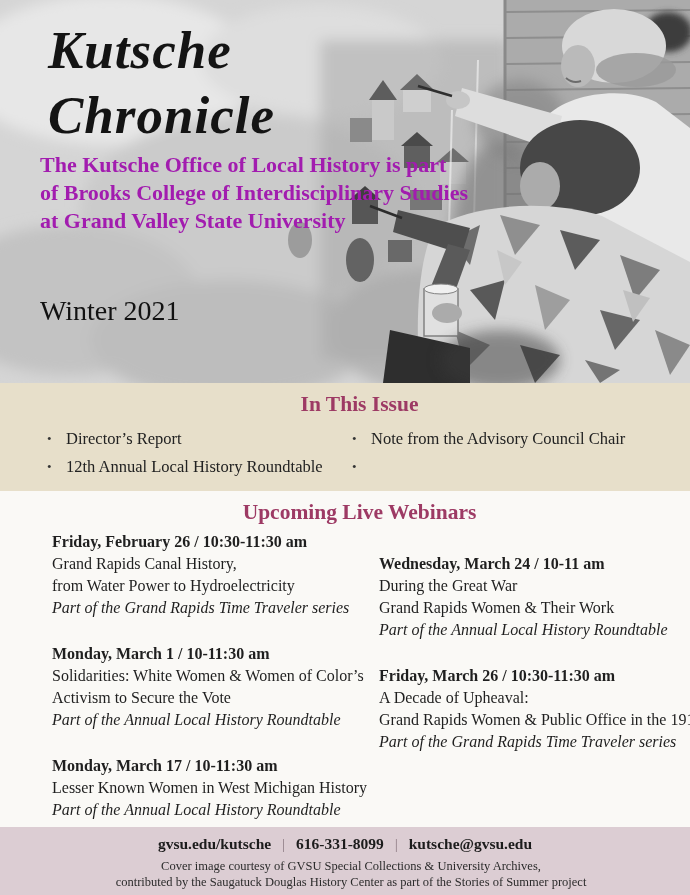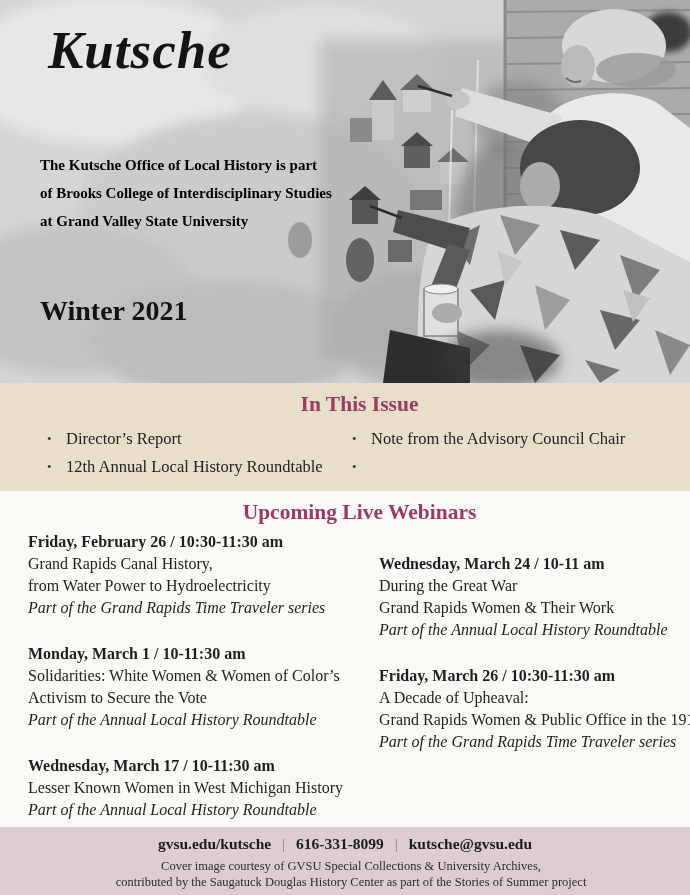--- a/index.html
+++ b/index.html
@@ -12,26 +12,26 @@
   .photo-section { position:absolute; top:0; left:0; width:690px; height:383px; }
   .photo-section svg { display:block; width:690px; height:383px; }
 
   .masthead { position:absolute; left:48px; top:18px;font-style:italic; }
   .masthead .title-line {
     font-size:53px; font-weight:bold; color:#141414;
     line-height:65px; letter-spacing:1px; white-space:nowrap;
   }
   .subtitle { position:absolute; left:40px; top:151px; }
   .subtitle .sub-line {
-    font-size:15px; font-weight:bold; color:#000000;
+    font-size:22px; font-weight:bold; color:#a21caf;
     line-height:28px; white-space:nowrap;
   }
   .issue-date {
     position:absolute; left:40px; top:295px;
-    font-size:28px; font-weight:bold; color:#121212;
+    font-size:28px; font-weight:normal; color:#121212;
   }
 
   
   .issue-band {
     position:absolute; top:383px; left:0; width:690px; height:108px;
     background:#e7dfca;
   }
   .section-heading {
     text-align:center; font-weight:bold; font-size:21.5px; color:#9d3a64;
     padding-top:9px; margin:0;padding-left:29px;
@@ -42,21 +42,21 @@
   .toc-row { display:flex; align-items:center; height:28px; color:#222222; }
   .toc-row .bullet { font-size:13px; width:19px; color:#333333; }
   .toc-row .toc-label { font-size:16.5px; white-space:nowrap; }
 
   
   .webinars {
     position:absolute; top:491px; left:0; width:690px; height:392px;
     background:#faf9f6;
   }
   .col { position:absolute; }
-  .col-left  { top:40px; left:28px;  width:312px; }
+  .col-left  { top:40px; left:52px;  width:312px; }
   .col-right { top:62px; left:355px; width:332px;margin-left:24px; }
   .entry { margin-bottom:24px; }
   .entry div { font-size:16px; line-height:22px; color:#1f1f1f; white-space:nowrap; }
   .entry .when { font-weight:bold; }
   .entry .series { font-style:italic; }
 
   
   .footer {
     position:absolute; top:827px; left:0; width:690px; height:80px;
     background:#dccdd3; text-align:center;
@@ -175,20 +175,21 @@
       <rect x="424" y="289" width="34" height="47" fill="#e0e0e0" stroke="#828282" stroke-width="1.5"></rect>
       <ellipse cx="441" cy="289" rx="17" ry="5" fill="#f0f0f0" stroke="#828282" stroke-width="1"></ellipse>
       <ellipse cx="447" cy="313" rx="15" ry="10" fill="#ababab"></ellipse>
 
       <polygon points="383,383 390,330 470,348 470,383" fill="#2e2e2e"></polygon>
       <ellipse cx="500" cy="360" rx="60" ry="30" fill="#3a3a3a" opacity="0.5" filter="url(#b6)"></ellipse>
     </svg>
 
     <div class="masthead">
       <div class="title-line">Kutsche</div>
+      <div class="title-line">Chronicle</div>
     </div>
 
     <div class="subtitle">
       <div class="sub-line">The Kutsche Office of Local History is part</div>
       <div class="sub-line">of Brooks College of Interdisciplinary Studies</div>
       <div class="sub-line">at Grand Valley State University</div>
     </div>
 
     <div class="issue-date">Winter 2021</div>
   </div>
@@ -228,21 +229,21 @@
         <div>from Water Power to Hydroelectricity</div>
         <div class="series">Part of the Grand Rapids Time Traveler series</div>
       </div>
       <div class="entry">
         <div class="when">Monday, March 1 / 10-11:30 am</div>
         <div>Solidarities: White Women &amp; Women of Color’s</div>
         <div>Activism to Secure the Vote</div>
         <div class="series">Part of the Annual Local History Roundtable</div>
       </div>
       <div class="entry">
-        <div class="when">Wednesday, March 17 / 10-11:30 am</div>
+        <div class="when">Monday, March 17 / 10-11:30 am</div>
         <div>Lesser Known Women in West Michigan History</div>
         <div class="series">Part of the Annual Local History Roundtable</div>
       </div>
     </div>
 
     <div class="col col-right">
       <div class="entry">
         <div class="when">Wednesday, March 24 / 10-11 am</div>
         <div>During the Great War</div>
         <div>Grand Rapids Women &amp; Their Work</div>

